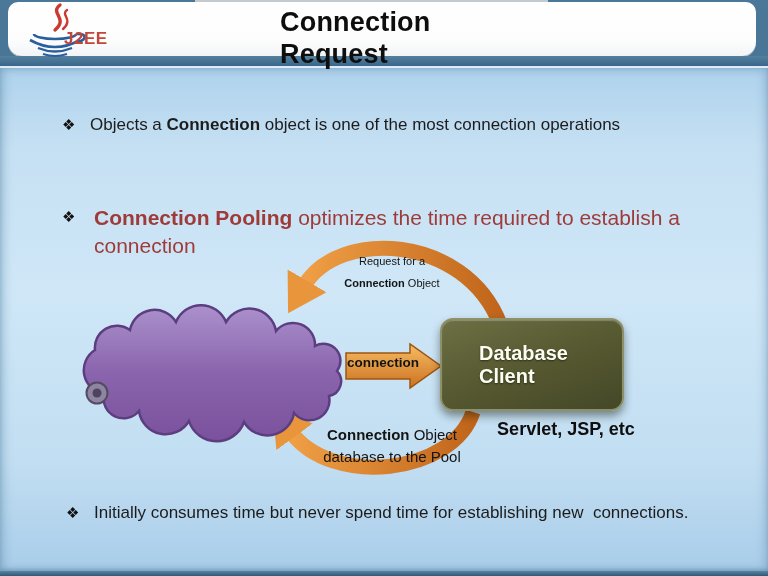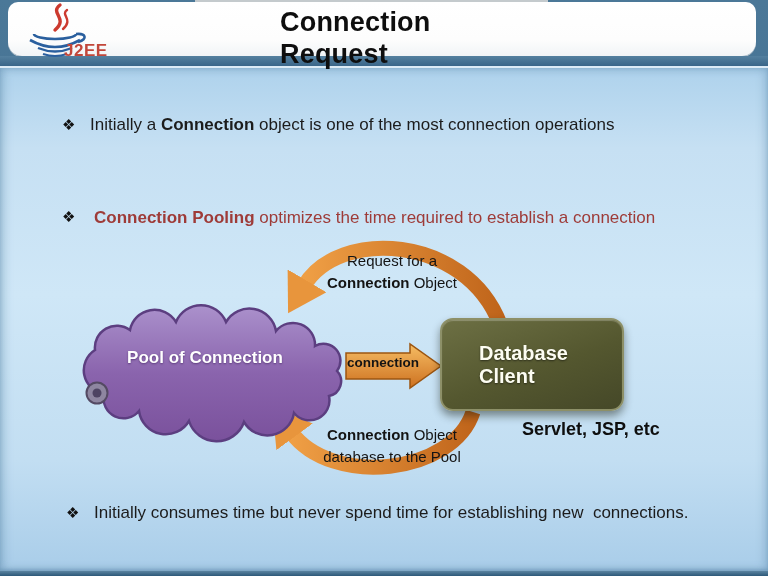--- a/index.html
+++ b/index.html
@@ -11,46 +11,46 @@
   .band{position:absolute;left:8px;top:2px;width:748px;height:54px;
         background:linear-gradient(180deg,#ffffff 0%,#fdfdfd 70%,#f1f4f6 100%);
         border-radius:10px 10px 14px 14px;box-shadow:0 1px 0 #b9c4cc;}
   .hairline{position:absolute;left:195px;top:0;width:353px;height:2px;background:#c4cacd;}
   .strip{position:absolute;left:0;top:56px;width:768px;height:10px;
          background:linear-gradient(180deg,#54809f,#3a6689);}
   .title{position:absolute;left:280px;top:6px;z-index:6;color:#0e0e0e;
          font-size:27px;line-height:32px;font-weight:bold;letter-spacing:.2px;}
   .logo{position:absolute;left:16px;top:2px;width:120px;height:56px;}
   .brand{position:absolute;left:64px;top:29px;z-index:6;color:#c2473a;
-         font-weight:bold;font-size:17px;letter-spacing:.5px;margin-top:12px;}
+         font-weight:bold;font-size:17px;letter-spacing:.5px;}
   
   .content{position:absolute;left:0;top:66px;width:768px;height:505px;
            background:linear-gradient(180deg,#aed2ec 0%,#c6e0f3 16%,#cfe7f7 45%,#c2def2 78%,#a9cde9 100%);
            border-top:2px solid rgba(255,255,255,.6);
            box-shadow:inset 4px 0 8px rgba(80,125,160,.35), inset -4px 0 8px rgba(80,125,160,.28), inset 0 -2px 3px rgba(80,125,160,.3);}
   .row{position:absolute;display:flex;color:#1c1c1c;font-size:17px;line-height:22px;}
   .marker{width:28px;flex:0 0 28px;font-size:15px;color:#111;}
   .bt{white-space:pre-wrap;}
   .b,.bt .b{font-weight:bold;}
-  .maroon{position:absolute;left:94px;color:#9e3b38;font-size:17px;line-height:28px;white-space:pre-wrap;}
+  .maroon{position:absolute;left:94px;color:#9e3b38;font-size:21px;line-height:28px;white-space:pre-wrap;}
   
   svg.diagram{position:absolute;left:0;top:0;width:768px;height:576px;z-index:1;pointer-events:none;}
   .dbbox{position:absolute;left:440px;top:318px;width:184px;height:93px;z-index:2;
          background:linear-gradient(160deg,#6d7044 0%,#54572f 55%,#454828 100%);
          border:2px solid #8d9068;border-radius:13px;
          box-shadow:0 5px 9px rgba(15,20,8,.45), inset 0 1px 1px rgba(255,255,255,.25);
          display:flex;align-items:center;justify-content:center;
          color:#fdfdf2;font-weight:bold;font-size:20px;text-shadow:0 1px 2px rgba(0,0,0,.5);padding-left:37px;}
   .dlabel{position:absolute;z-index:3;color:#141414;text-align:center;}
-  .req{left:308px;top:250px;width:168px;font-size:15px;line-height:22px;}
+  .req{left:308px;top:250px;width:168px;font-size:11px;line-height:22px;}
   .ret{left:303px;top:424px;width:178px;font-size:15px;line-height:22px;}
   .conn{left:347px;top:355px;width:64px;font-size:13.5px;font-weight:bold;}
   .cloudtext{left:108px;top:345px;width:194px;z-index:3;color:#ffffff;font-weight:bold;
              font-size:17px;line-height:26px;text-shadow:0 1px 2px rgba(60,30,90,.6);}
-  .servlet{left:522px;top:419px;width:180px;font-size:18px;font-weight:bold;text-align:left;color:#0f0f0f;}
+  .servlet{left:476px;top:419px;width:180px;font-size:18px;font-weight:bold;text-align:center;color:#0f0f0f;}
   .bottombar{position:absolute;left:0;bottom:0;width:768px;height:5px;
              background:linear-gradient(180deg,#5a83a0,#2d5979);}
 </style>
 </head>
 <body>
 
 <div class="slide">
 
   <div class="band"></div>
   <div class="hairline"></div>
@@ -69,21 +69,21 @@
 
   <div class="title">
     <div>Connection</div>
     <div>Request</div>
   </div>
 
   <div class="content">
 
     <div class="row" style="left:62px;top:46px;width:680px;">
       <span class="marker">❖</span>
-      <span class="bt"><span>Initially a </span><span class="b">Connection</span><span> object is one of the most connection operations</span></span>
+      <span class="bt"><span>Objects a </span><span class="b">Connection</span><span> object is one of the most connection operations</span></span>
     </div>
 
     <div class="maroon" style="top:80px;width:620px;">
       <div class="bt"><span class="b">Connection Pooling</span><span> optimizes the time required to establish a connection</span></div>
     </div>
 
     <div class="row" style="left:62px;top:138px;width:690px;">
       <span class="marker">❖</span>
     </div>
 
@@ -138,21 +138,20 @@
   </div>
 
   <div class="dlabel req">
     <div>Request for a</div>
     <div class="bt"><span class="b">Connection</span><span> Object</span></div>
   </div>
 
   <div class="dlabel conn">connection</div>
 
   <div class="dlabel cloudtext">
-    <div>Pool of Connection</div>
   </div>
 
   <div class="dlabel servlet">Servlet, JSP, etc</div>
 
   <div class="dlabel ret">
     <div class="bt"><span class="b">Connection</span><span> Object</span></div>
     <div>database to the Pool</div>
   </div>
 
   <div class="bottombar"></div>

